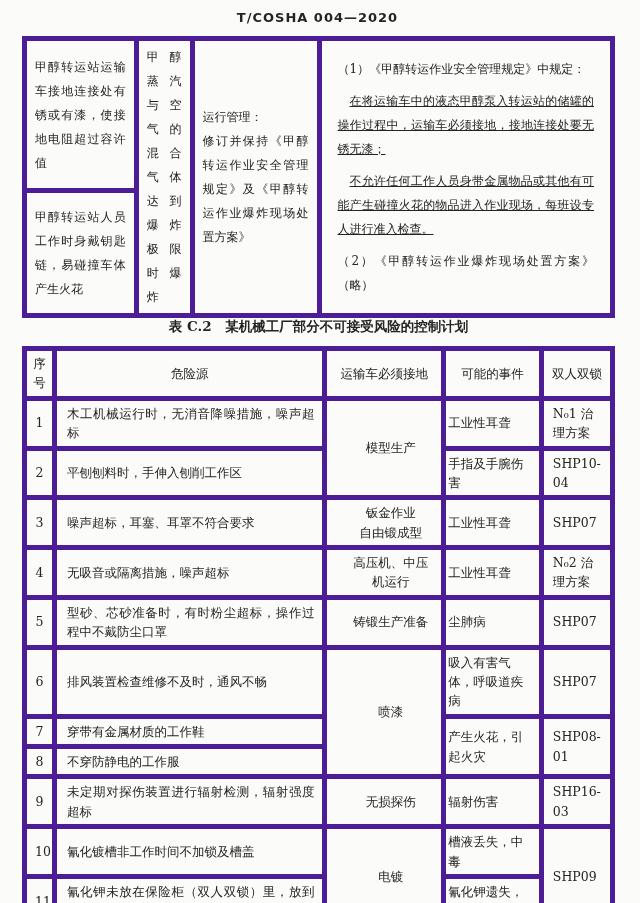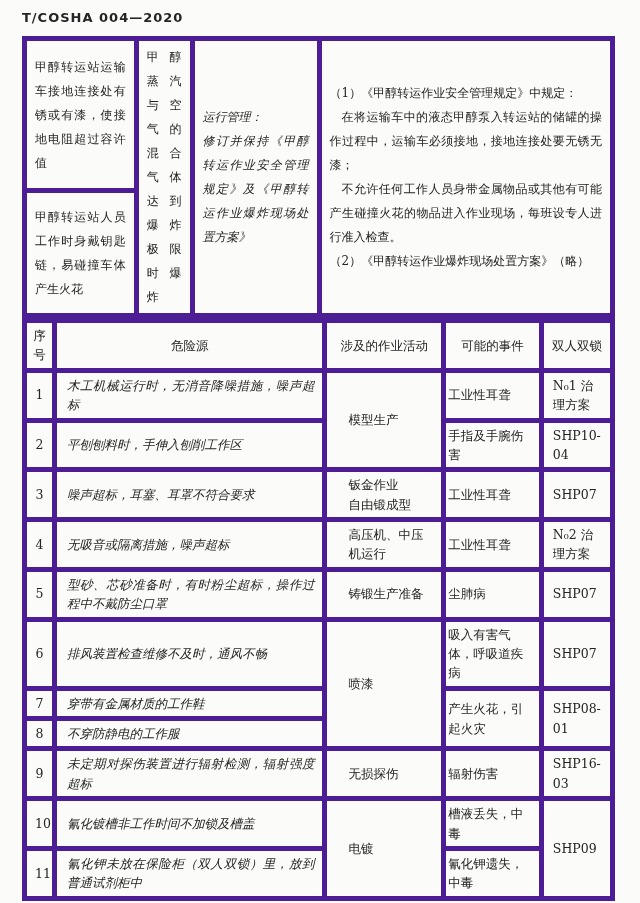--- a/index.html
+++ b/index.html
@@ -5,51 +5,51 @@
   html,body{margin:0;padding:0;}
   body{
     width:640px;min-height:903px;
     background:#fbfbf9;
     color:#242424;
     font-family:"DejaVu Serif","Liberation Serif",serif;
     -webkit-font-smoothing:antialiased;
   }
   .page{padding:8px 25px 10px 22px;box-sizing:border-box;width:640px;}
   .doc-header{
-    text-align:left;
+    text-align:center;
     font-family:"DejaVu Sans","Liberation Sans",sans-serif;
     font-weight:bold;font-size:13px;letter-spacing:1px;
     padding-right:2px;margin-top:2px;
   }
   table{border-collapse:collapse;width:100%;table-layout:fixed;}
   td{border:5px solid #4c1d95;vertical-align:middle;box-sizing:border-box;}
   .top-table{margin-top:11px;border:2px solid #2e2e2e;font-size:12px;}
   .top-table td{padding:4px 8px;line-height:2.0;}
   .tt-hazard{text-align:justify;}
   .tt-consequence{padding:4px 6px;text-align:justify;margin-top:36px;}
-  .tt-control{line-height:2.15;text-align:justify;padding:4px 9px;font-style:italic;}
+  .tt-control{line-height:2.15;text-align:justify;padding:4px 9px;}
   .tt-control .p2{text-align:justify;}
   .tt-detail{line-height:2.15;padding:6px 10px;}
-  .tt-detail p{margin:0;text-align:justify;}
-  .tt-detail p.indent{text-indent:1em;}
+  .tt-detail p{margin:8px;text-align:justify;}
+  .tt-detail p.indent{text-indent:1em;text-decoration:underline;}
   .intro-paragraph{
     margin:21px 0 13px 0;
     font-size:13.5px;line-height:1.7;
     text-indent:2em;text-align:justify;
   }
   .table-caption{
     text-align:center;font-weight:bold;font-size:13.5px;
     margin:0 0 10px 0;
   }
   .main-table{border:2px solid #2e2e2e;font-size:12.5px;}
   .main-table td{padding:3px 8px;line-height:1.55;}
   .main-table .head td{height:30px;text-align:center;padding:3px 2px;}
   td.cell-no{text-align:center;height:26px;}
-  td.cell-hazard{padding-left:10px;text-align:justify;font-style:italic;}
-  td.cell-activity{padding-left:21px;white-space:pre-line;}
+  td.cell-hazard{padding-left:10px;text-align:justify;}
+  td.cell-activity{padding-left:21px;white-space:pre-line;text-align:center;}
   td.cell-event{padding-left:2px;}
   td.cell-plan{padding-left:9px;margin-top:10px;}
 </style>
 </head>
 <body>
 
 <div class="page">
 
   <div class="doc-header">T/COSHA 004—2020</div>
 
@@ -75,34 +75,35 @@
         <p>（2）《甲醇转运作业爆炸现场处置方案》（略）</p>
       </td>
     </tr>
     <tr>
       <td class="tt-hazard" style="height:82px">甲醇转运站人员工作时身戴钥匙链，易碰撞车体产生火花</td>
     </tr>
   </tbody>
     </table>
 
 
+  <div class="table-caption">表 C.2　某机械工厂部分不可接受风险的控制计划</div>
 
   <table class="main-table">
     <colgroup>
       <col style="width:5.1%">
         <col style="width:46%">
         <col style="width:20.2%">
         <col style="width:16.6%">
         <col style="width:12.1%">
     </colgroup>
     <tbody>
         <tr class="head">
       <td>序号</td>
       <td>危险源</td>
-      <td>涉及的作业活动</td>
+      <td>运输车必须接地</td>
       <td>可能的事件</td>
       <td>双人双锁</td>
     </tr>
 
     <tr>
       <td class="cell-no">1</td>
       <td class="cell-hazard">木工机械运行时，无消音降噪措施，噪声超标</td>
       <td class="cell-activity" rowspan="2">模型生产</td>
       <td class="cell-event">工业性耳聋</td>
       <td class="cell-plan">N₀1 治理方案</td>

